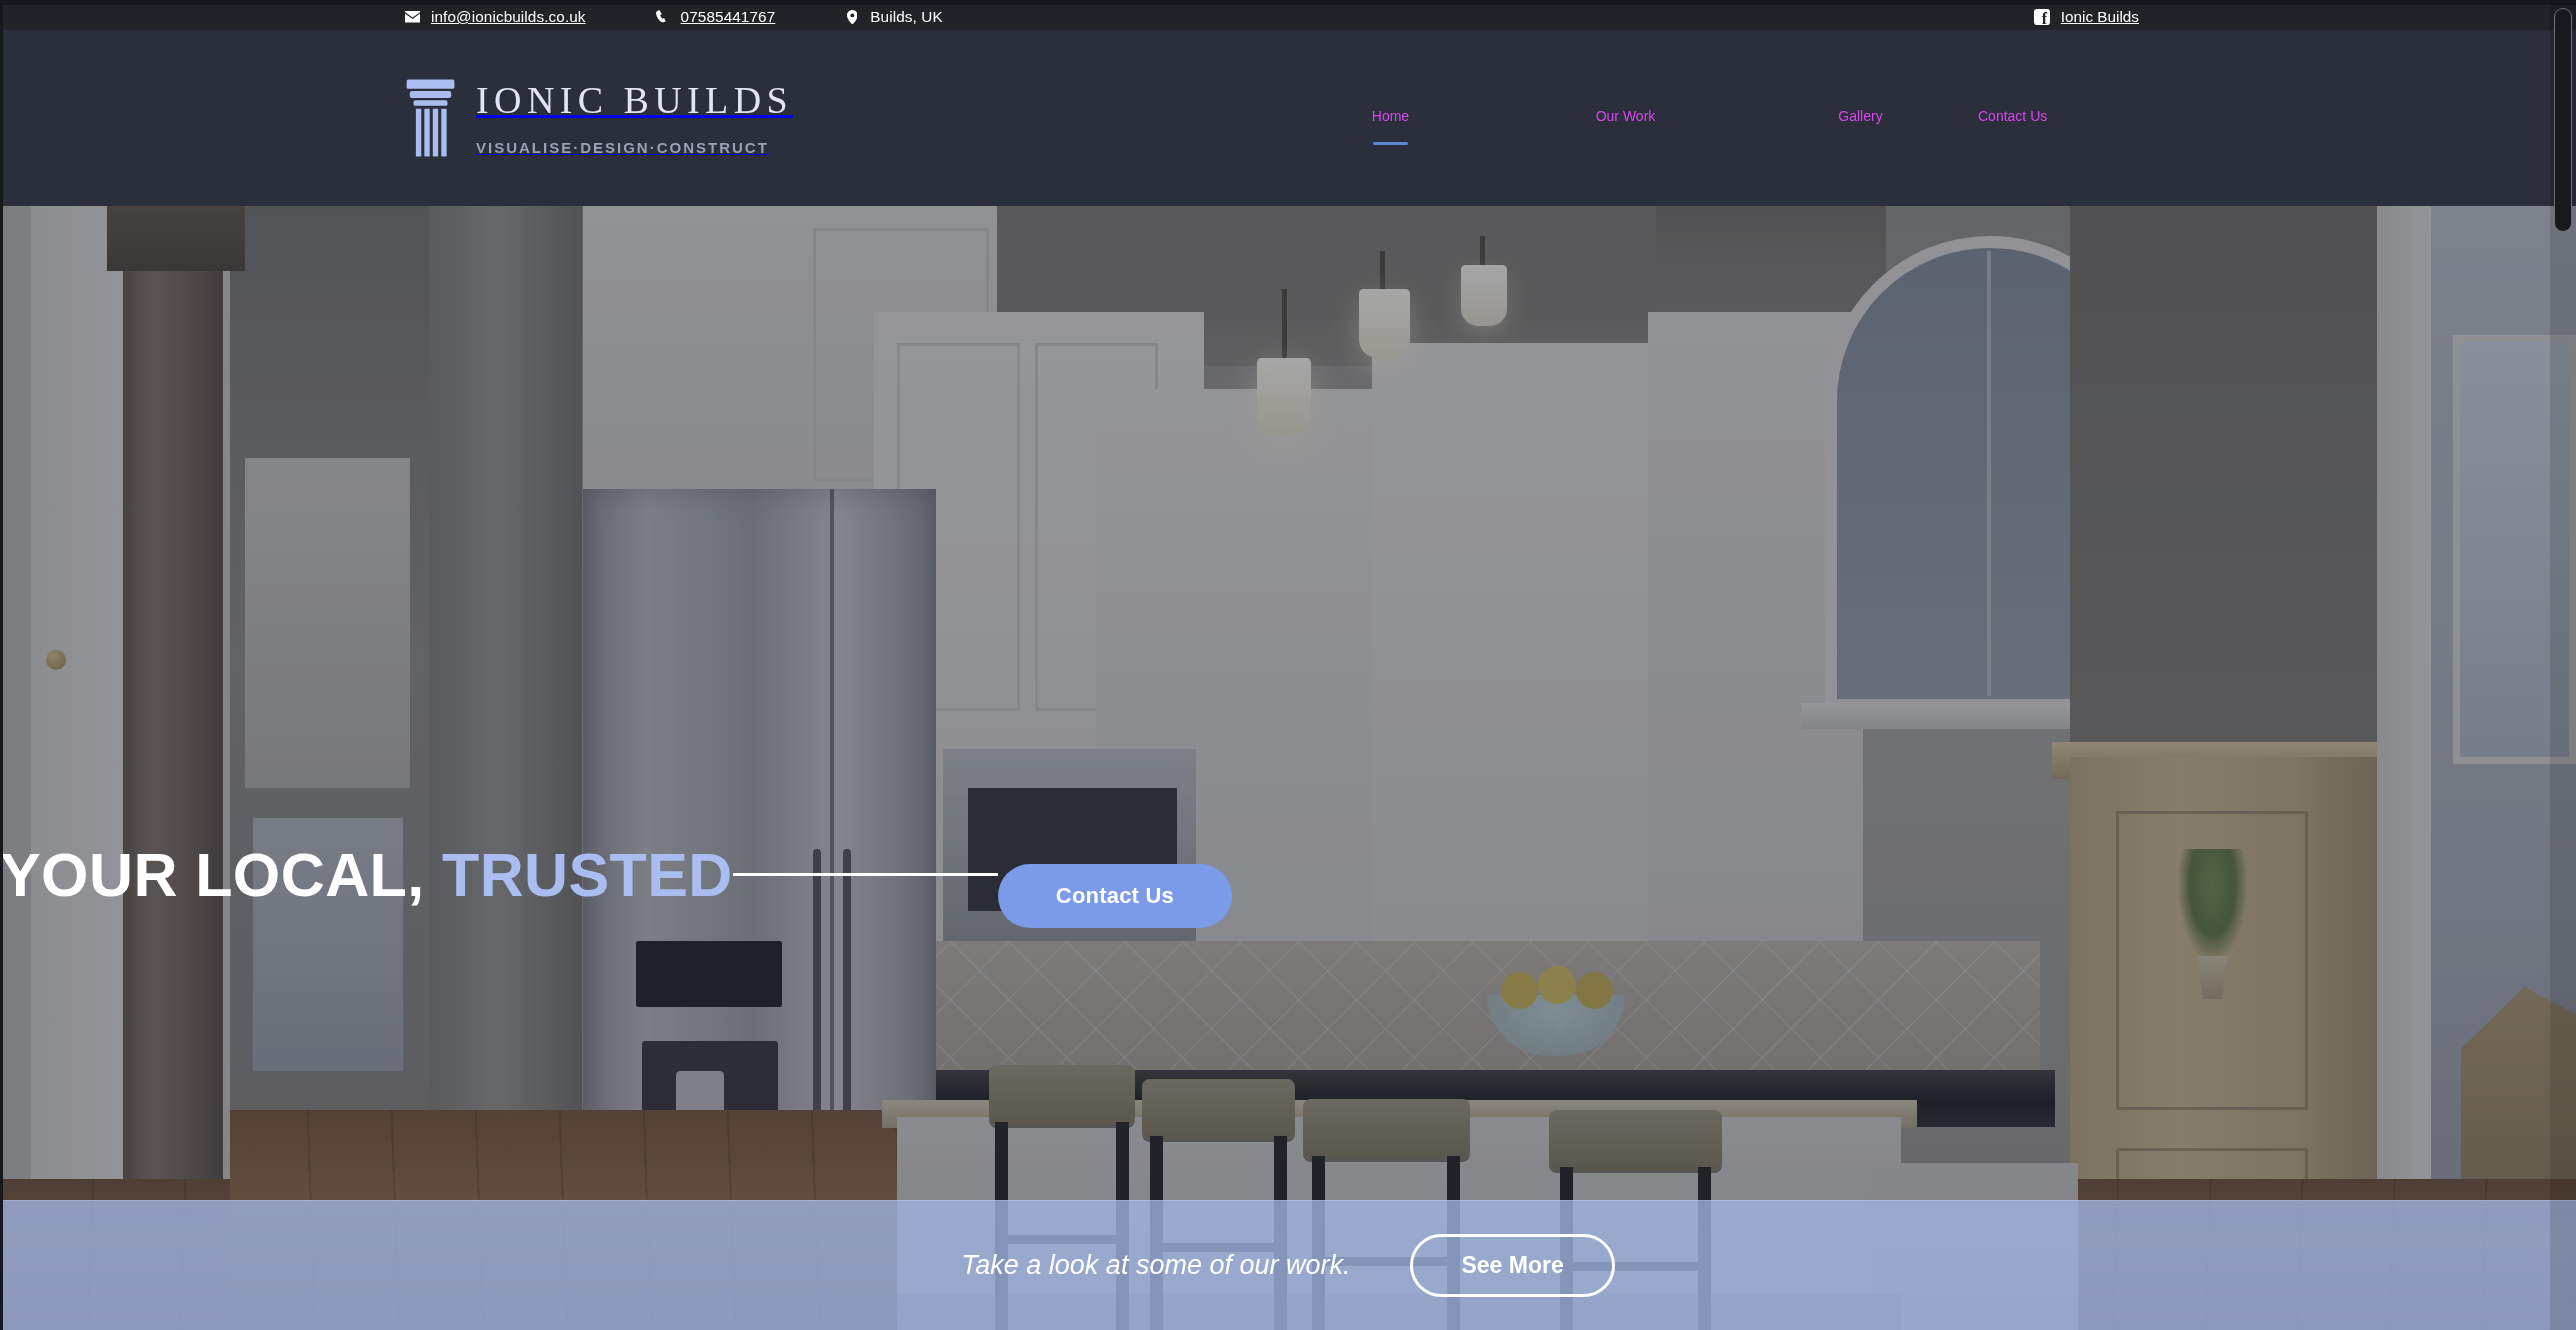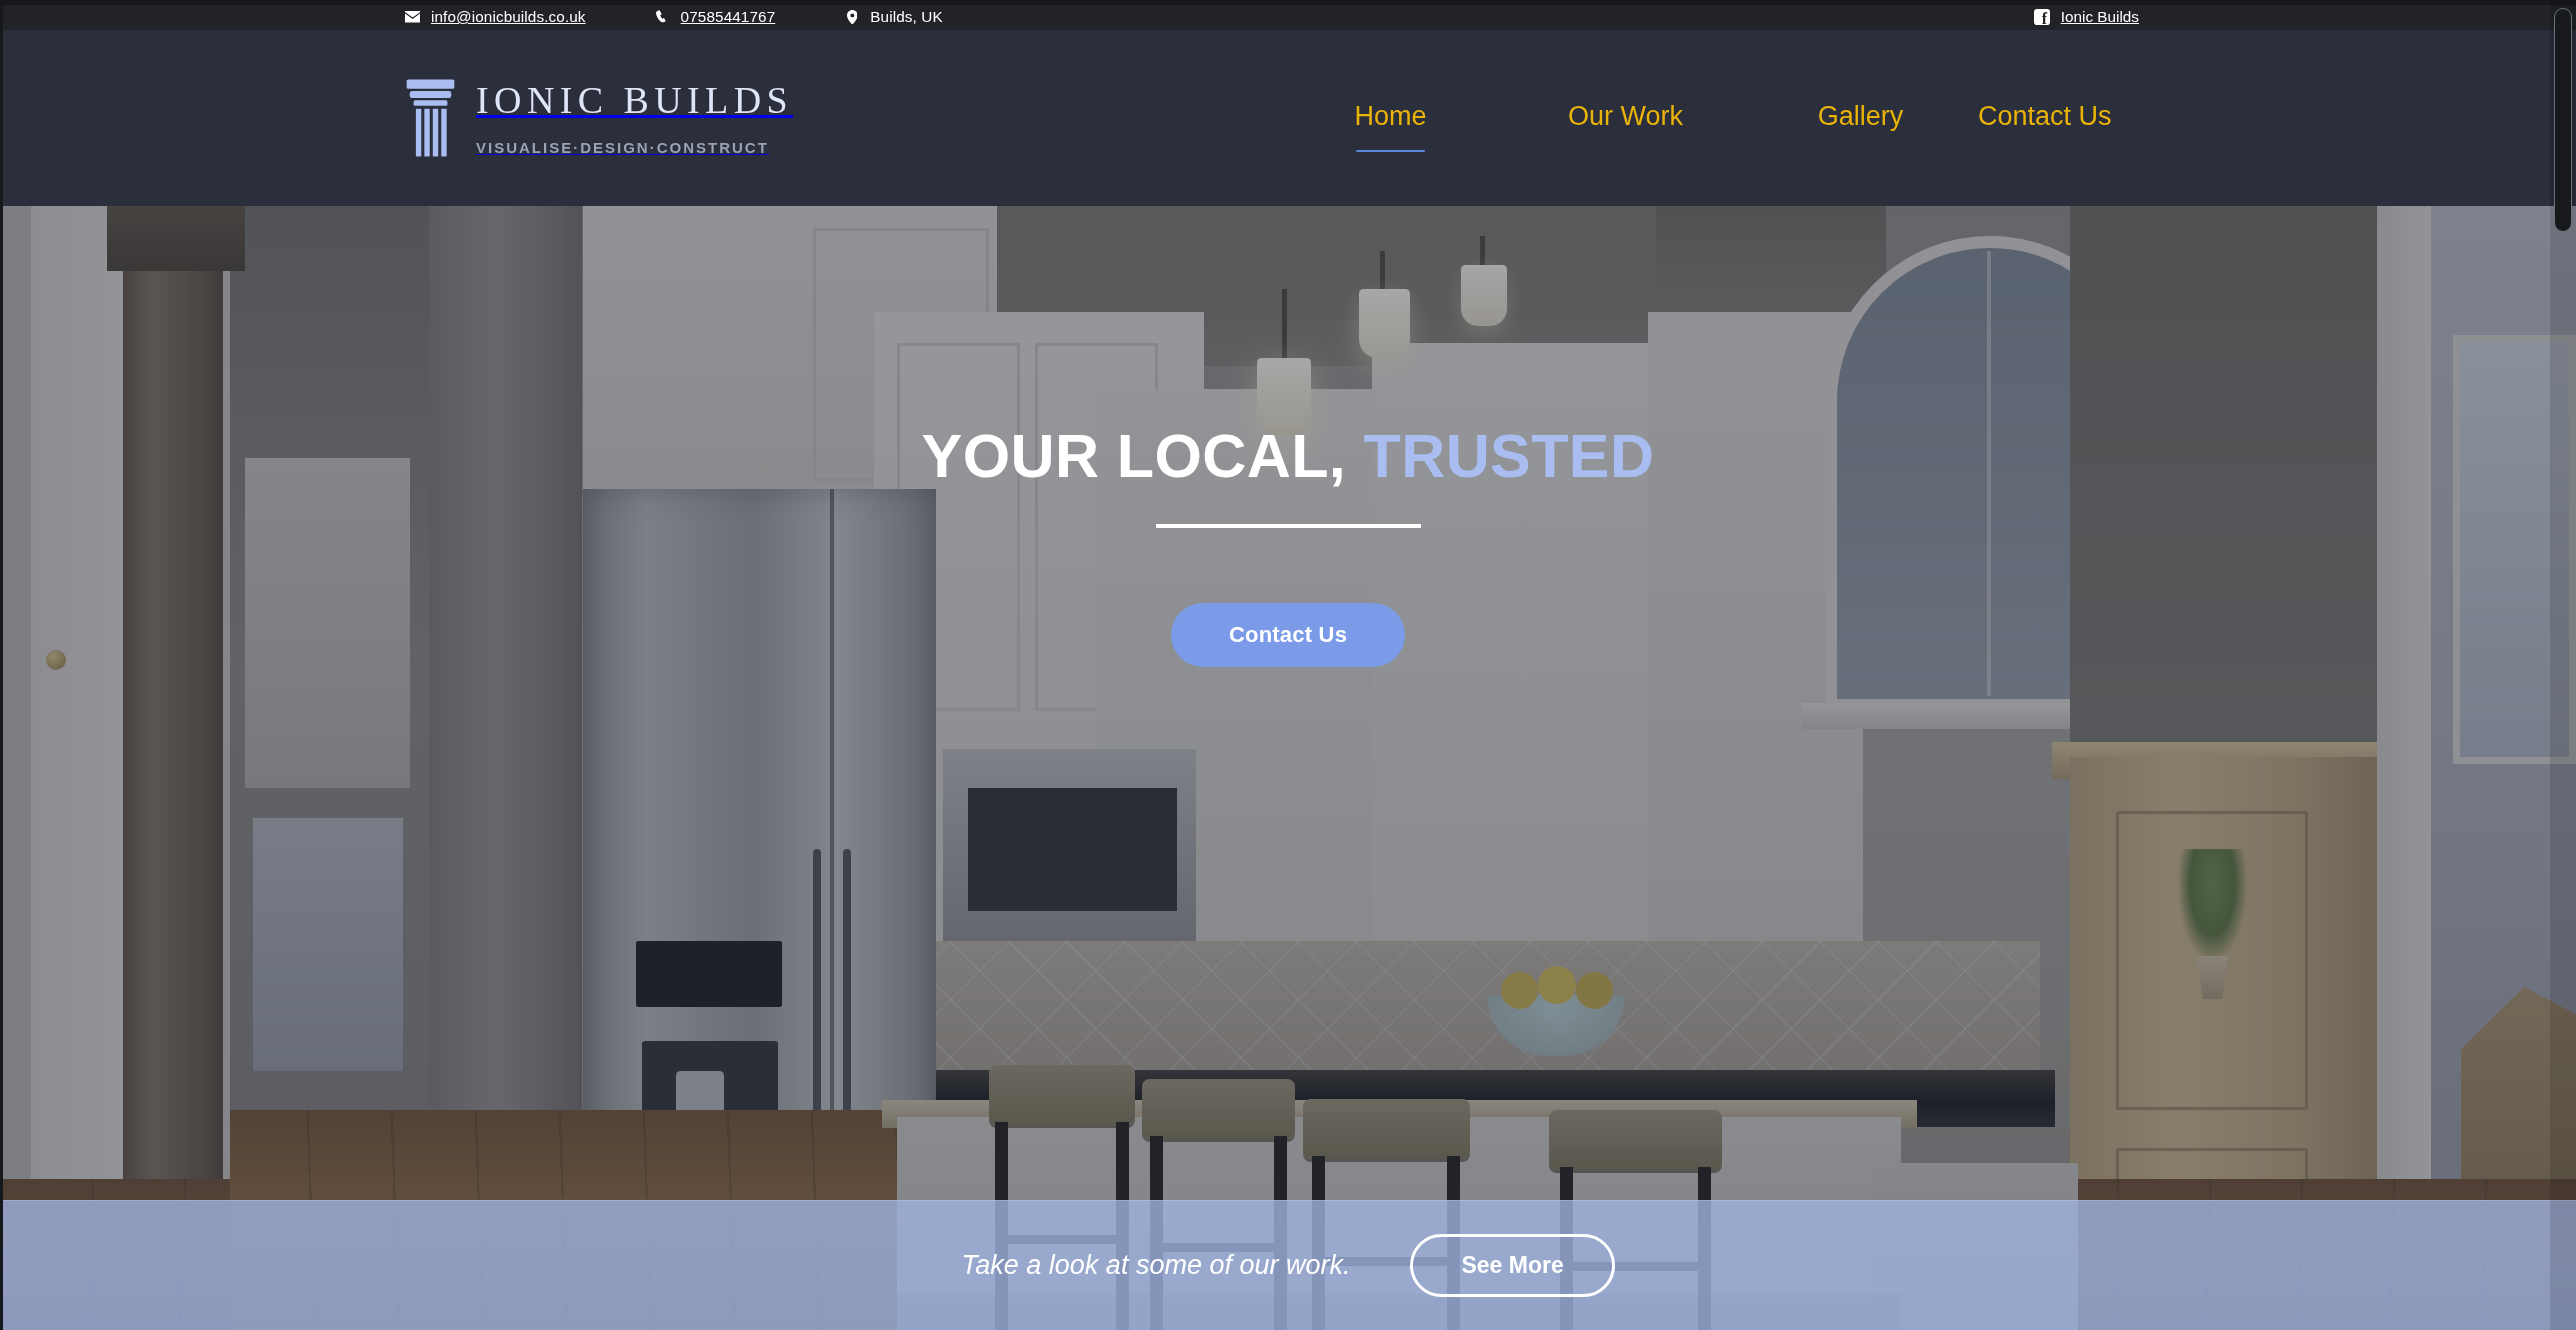--- a/index.html
+++ b/index.html
@@ -43,21 +43,21 @@
     font-family:"Liberation Serif", serif; font-size:38px; letter-spacing:5.4px;
     color:#dfe5f7; line-height:1.0; white-space:nowrap;
   }
   .brand-tag {
     font-size:15px; font-weight:700; letter-spacing:2px; color:#9ba2b4;
     margin-top:20px; white-space:nowrap;
   }
 
   .nav-links { position:absolute; left:1273px; top:0; height:176px; display:flex; align-items:center; }
   .nav-link {
-    position:relative; color:#eab308; font-size:27px; text-decoration:none;
+    position:relative; color:#d946ef; font-size:14px; text-decoration:none;
     white-space:nowrap; padding-bottom:3.1px;
   }
   .nav-slot { width:235px; display:flex; justify-content:center; }
   .nav-slot:last-child { width:auto; }
   .nav-link.active::after {
     content:""; position:absolute; left:1.5px; right:1.5px; bottom:-17px;
     height:2.3px; background:#5b87d8; border-radius:1.5px;
   }
 
   
@@ -223,21 +223,21 @@
   .stool .rail { position:absolute; height:9.2px; background:#1d1b1a; }
 
   .stool1 { left:989px; top:860px; width:146px; height:265px; }
   .stool2 { left:1142px; top:874px; width:153px; height:251px; }
   .stool3 { left:1303px; top:894px; width:167px; height:232px; }
   .stool4 { left:1549px; top:905px; width:173px; height:221px; }
 
   
   .hero-content {
     position:absolute; left:0; top:0; width:2576px; height:1125px;
-    display:flex; flex-direction:column; align-items:center;
+    display:flex; flex-direction:row; align-items:center;
     padding-top:216px;
   }
   .hero-h1 {
     color:#ffffff; font-size:61px; font-weight:700; line-height:1.17;
     text-align:center; letter-spacing:0.4px; max-width:1533px;
   }
   .hero-h1 .accent { color:#a9bdf0; }
   .hero-rule { width:265px; height:3.8px; background:#ffffff; margin:32px 0 34px; }
   .hero-p {
     color:#ffffff; font-size:28px; line-height:1.52; text-align:center;

